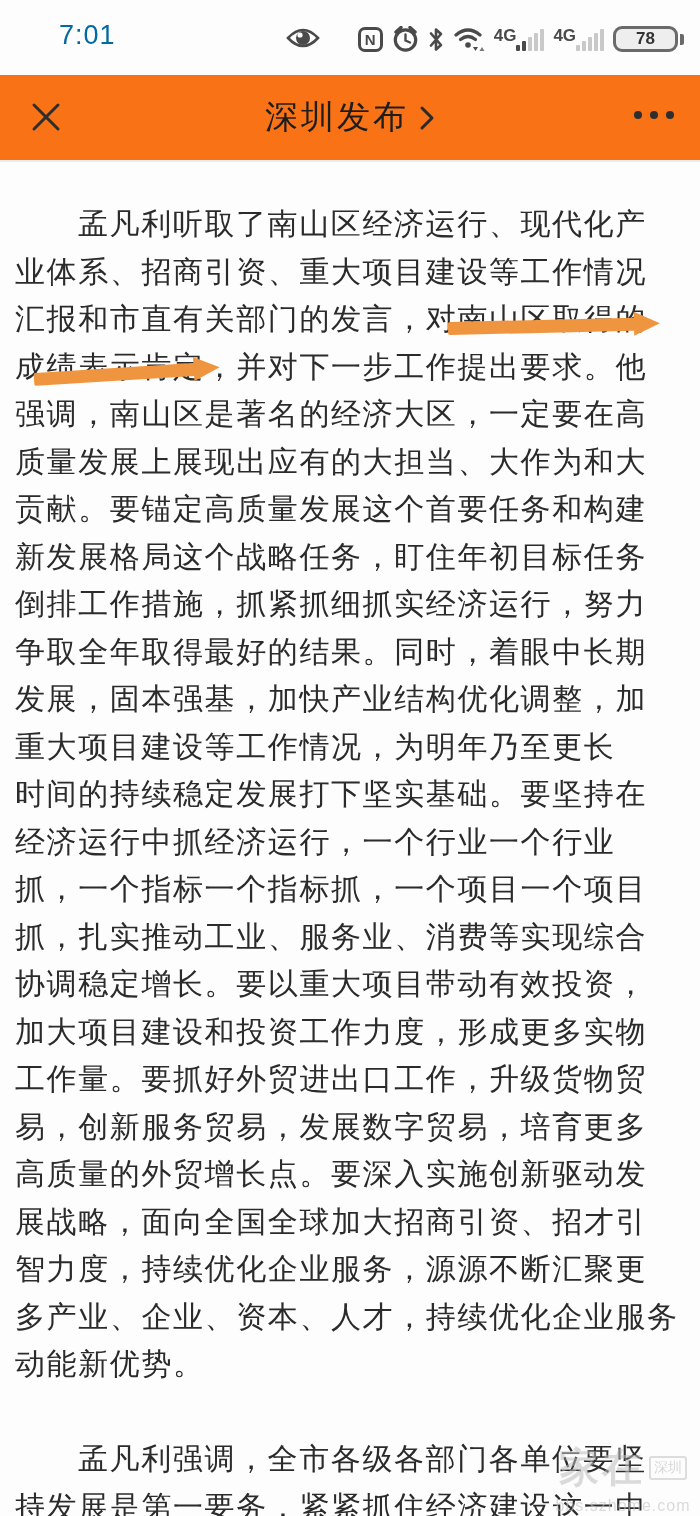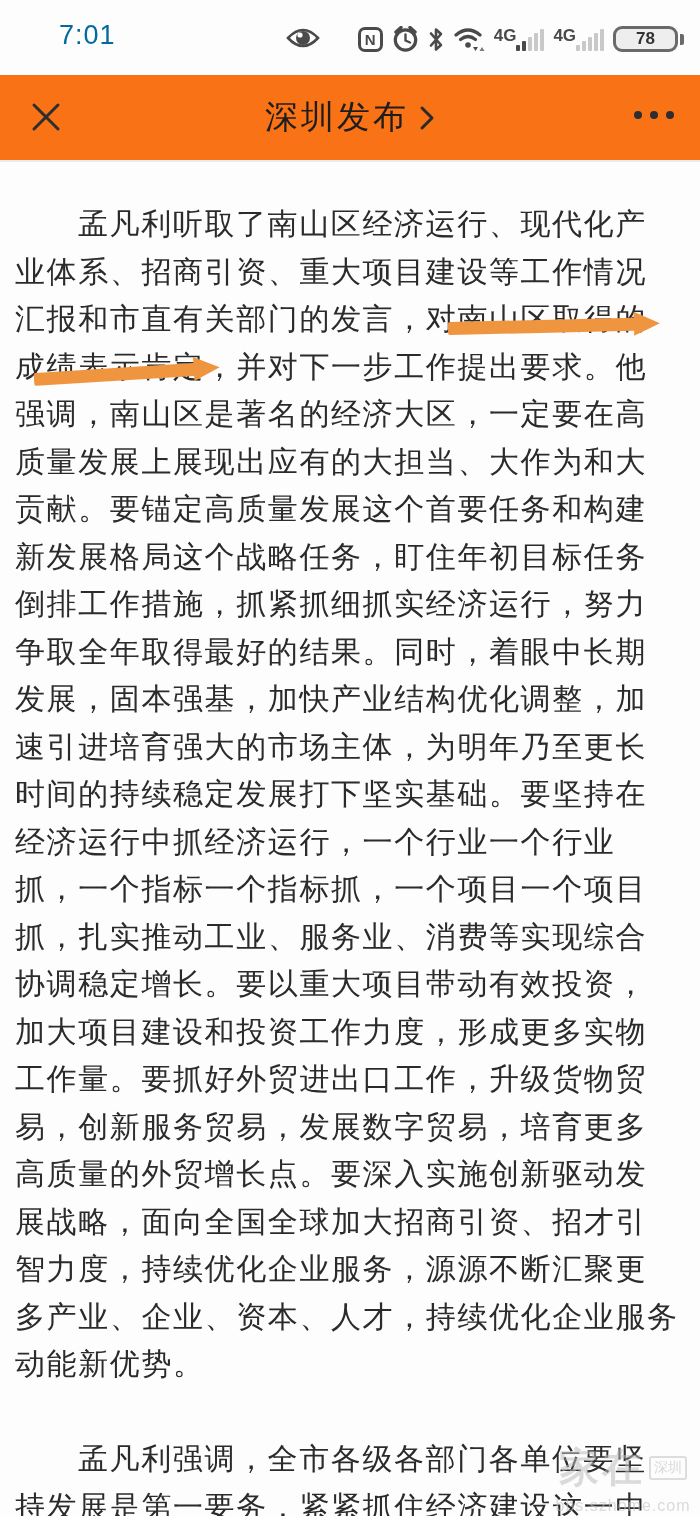--- a/index.html
+++ b/index.html
@@ -162,21 +162,21 @@
           <div class="line">业体系、招商引资、重大项目建设等工作情况</div>
           <div class="line">汇报和市直有关部门的发言，对南山区取得的</div>
           <div class="line">成绩表示肯定，并对下一步工作提出要求。他</div>
           <div class="line">强调，南山区是著名的经济大区，一定要在高</div>
           <div class="line">质量发展上展现出应有的大担当、大作为和大</div>
           <div class="line">贡献。要锚定高质量发展这个首要任务和构建</div>
           <div class="line">新发展格局这个战略任务，盯住年初目标任务</div>
           <div class="line">倒排工作措施，抓紧抓细抓实经济运行，努力</div>
           <div class="line">争取全年取得最好的结果。同时，着眼中长期</div>
           <div class="line">发展，固本强基，加快产业结构优化调整，加</div>
-          <div class="line">速引进培育强大的市场主体，为明年乃至更长</div>
+          <div class="line">重大项目建设等工作情况，为明年乃至更长</div>
           <div class="line">时间的持续稳定发展打下坚实基础。要坚持在</div>
           <div class="line">经济运行中抓经济运行，一个行业一个行业</div>
           <div class="line">抓，一个指标一个指标抓，一个项目一个项目</div>
           <div class="line">抓，扎实推动工业、服务业、消费等实现综合</div>
           <div class="line">协调稳定增长。要以重大项目带动有效投资，</div>
           <div class="line">加大项目建设和投资工作力度，形成更多实物</div>
           <div class="line">工作量。要抓好外贸进出口工作，升级货物贸</div>
           <div class="line">易，创新服务贸易，发展数字贸易，培育更多</div>
           <div class="line">高质量的外贸增长点。要深入实施创新驱动发</div>
           <div class="line">展战略，面向全国全球加大招商引资、招才引</div>

